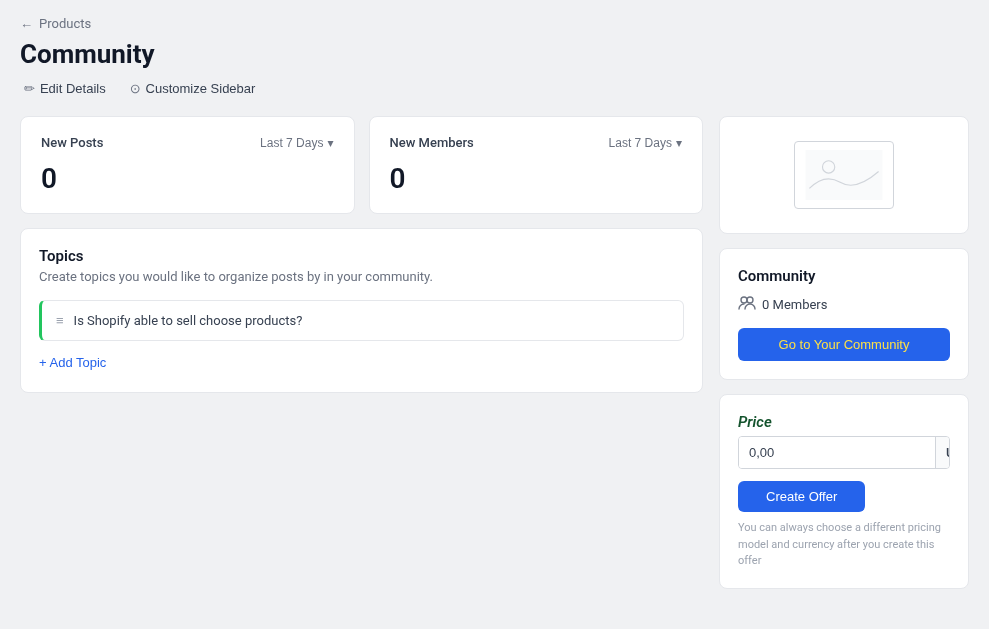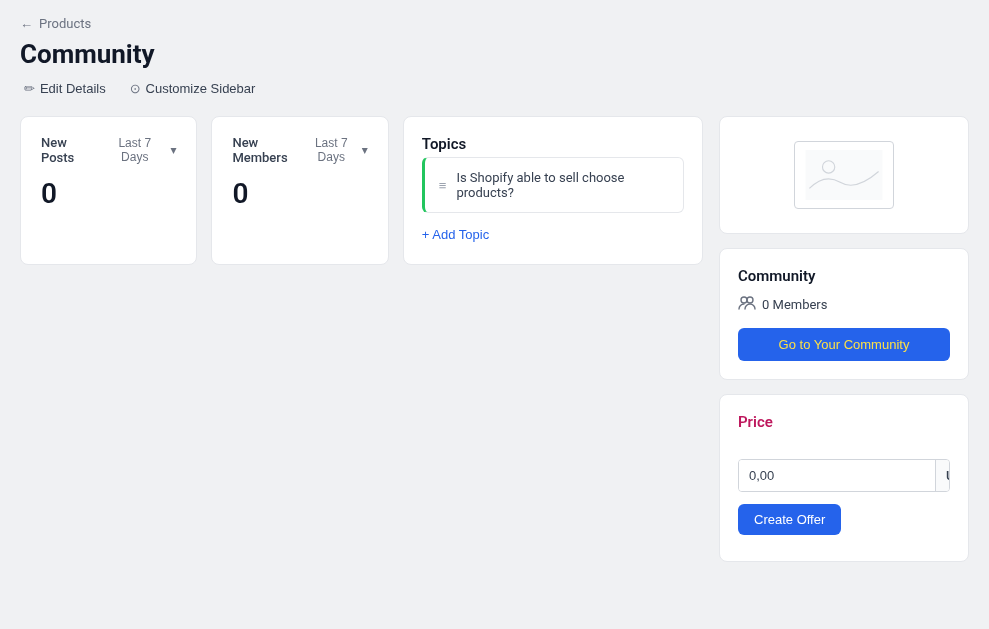--- a/index.html
+++ b/index.html
@@ -52,21 +52,21 @@
       color: #6b7280;
     }
     .main-layout {
       display: flex;
       gap: 16px;
       align-items: flex-start;
     }
     .left-column {
       flex: 1;
       display: flex;
-      flex-direction: row;
+      flex-direction: column;
       gap: 14px;
     }
     .right-column {
       width: 250px;
       display: flex;
       flex-direction: column;
       gap: 14px;
     }
     .card {
       background: #fff;
@@ -209,22 +209,23 @@
       padding: 9px 12px;
       font-size: 13px;
       font-weight: 500;
       cursor: pointer;
       text-align: center;
     }
     
     .price-title {
       font-size: 15px;
       font-weight: 600;
-      color: #be185d;
-      margin-bottom: 28px;
+      color: #14532d;
+      margin-bottom: 5px;
+      font-style: italic;
     }
     .price-input-row {
       display: flex;
       gap: 0;
       margin-bottom: 12px;
       border: 1px solid #d1d5db;
       border-radius: 4px;
       overflow: hidden;
     }
     .price-input {
@@ -241,21 +242,21 @@
       padding: 8px 10px;
       font-size: 13px;
       color: #374151;
       font-weight: 500;
     }
     .create-offer-btn {
       background: #2563eb;
       color: #fff;
       border: none;
       border-radius: 6px;
-      padding: 8px 16px;
+      padding: 8px 28px;
       font-size: 13px;
       font-weight: 500;
       cursor: pointer;
       margin-bottom: 8px;
     }
     .price-note {
       font-size: 11px;
       color: #9ca3af;
       line-height: 1.5;
     }
@@ -307,20 +308,21 @@
               <span>Last 7 Days</span>
               <span>▾</span>
             </button>
           </div>
           <div class="stat-value">0</div>
         </div>
       </div>
 
       <div class="card">
         <div class="topics-title">Topics</div>
+        <div class="topics-desc">Create topics you would like to organize posts by in your community.</div>
 
         <div class="topic-item">
           <span class="topic-drag-icon">≡</span>
           <span class="topic-text">Is Shopify able to sell choose products?</span>
         </div>
 
         <button class="add-topic-btn">
           <span>+ Add Topic</span>
         </button>
       </div>
@@ -355,17 +357,18 @@
         <button class="go-btn">Go to Your Community</button>
       </div>
 
       <div class="card">
         <div class="price-title">Price</div>
         <div class="price-input-row">
           <input class="price-input" type="text" value="0,00" style="">
           <span class="price-currency">USD</span>
         </div>
         <button class="create-offer-btn">Create Offer</button>
+        <div class="price-note">You can always choose a different pricing model and currency after you create this offer</div>
       </div>
 
     </div>
   </div>
 </div>
 
 </body></html>

